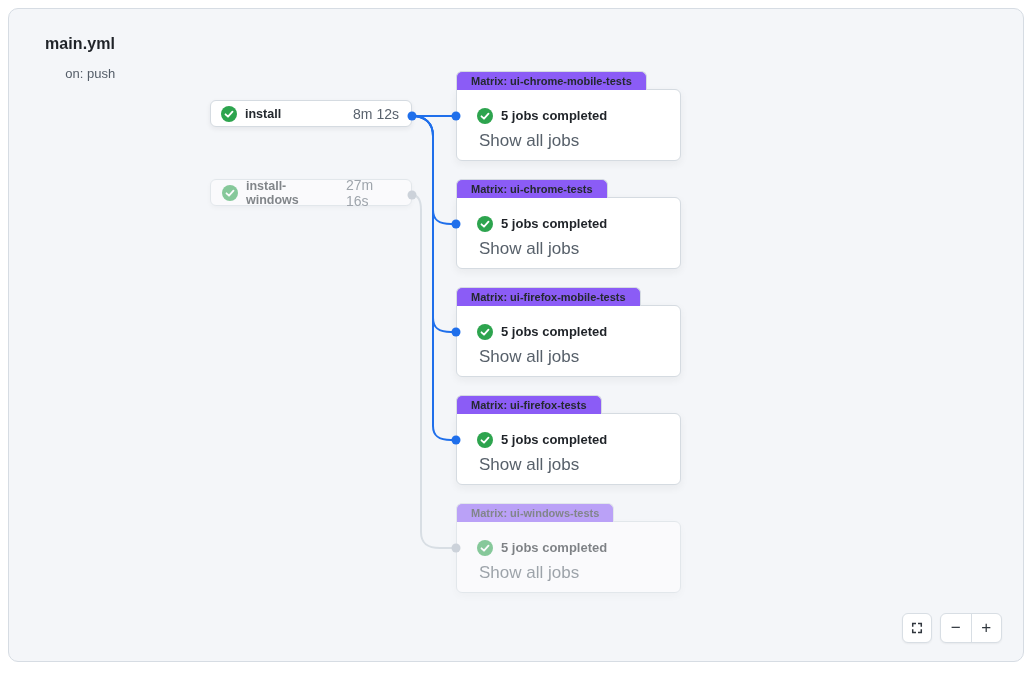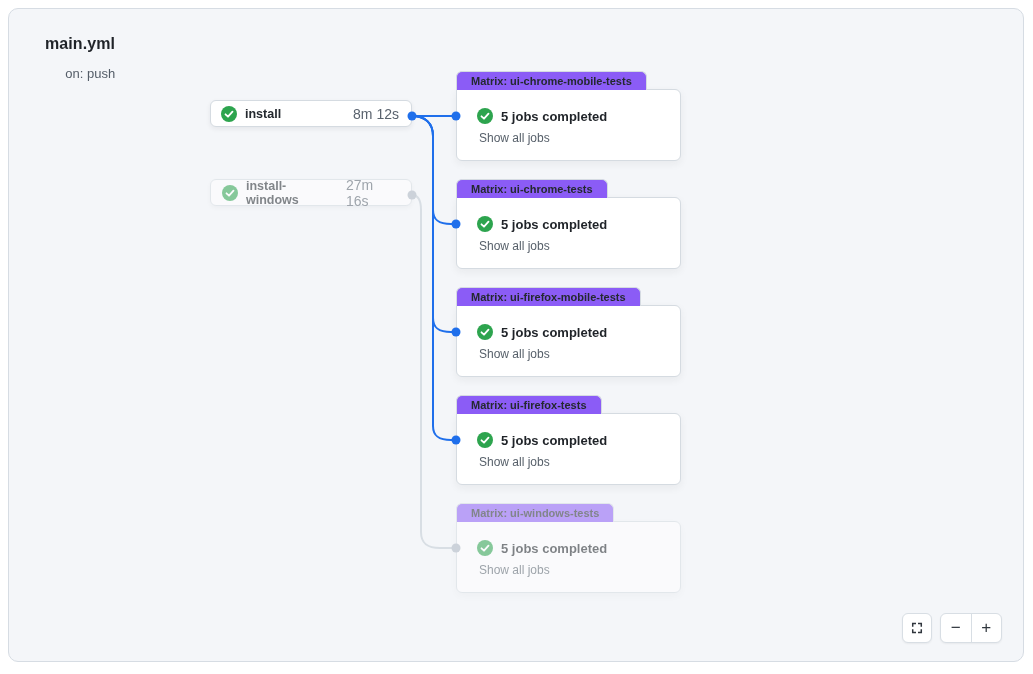--- a/index.html
+++ b/index.html
@@ -37,23 +37,23 @@
     border-radius:6px 6px 0 0; padding:0 14px;
     display:flex; align-items:center;
     font-size:11px; color:#24292f; white-space:nowrap;font-weight:bold;
   }
   .matrix-card {
     position:absolute; top:18px; left:0; width:225px; height:72px;
     background:#ffffff; border:1px solid #d5dbe1; border-radius:0 6px 6px 6px;
     box-shadow:0 3px 8px rgba(31,35,40,.06);
     padding:18px 0 0 20px; cursor:pointer;
   }
-  .matrix-row { display:flex; align-items:center; gap:8px; }
+  .matrix-row { display:flex; gap:8px; }
   .matrix-summary { font-size:13px; font-weight:700; color:#1f2328; }
-  .matrix-link { display:inline-block; margin:7px 0 0 2px; font-size:12px; color:#57606a; cursor:pointer; }
+  .matrix-link { display:inline-block; margin:7px 0 0 2px; font-size:17px; color:#57606a; cursor:pointer; }
 
   
   svg.edges { position:absolute; left:0; top:0; width:1033px; height:674px; pointer-events:none; }
 
   
   .ctrl-btn {
     position:absolute; background:#ffffff; border:1px solid #d8dee4; border-radius:6px;
     box-shadow:0 1px 2px rgba(31,35,40,.06); cursor:pointer;
     display:flex; align-items:center; justify-content:center;
   }

